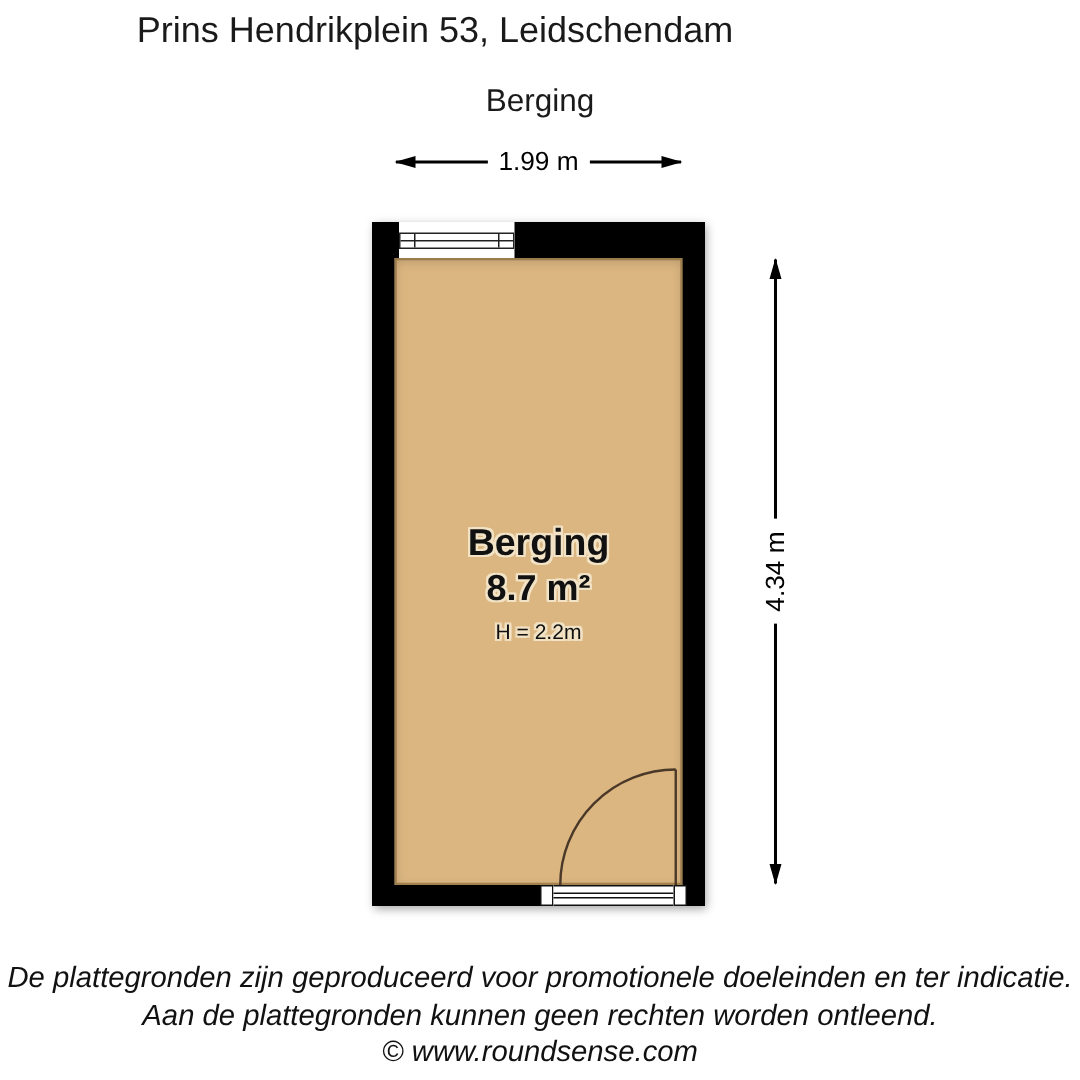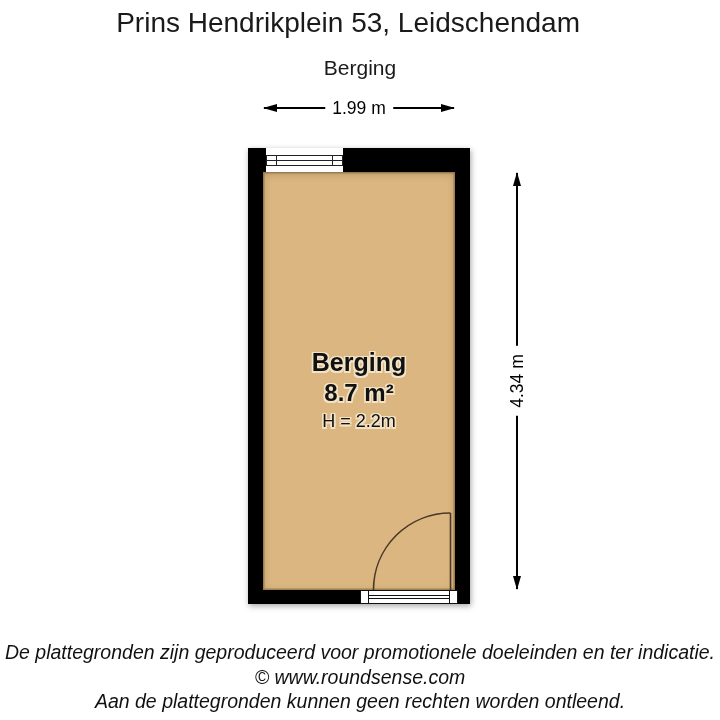--- a/index.html
+++ b/index.html
@@ -11,22 +11,22 @@
     width: 720px;
     height: 720px;
     background: #ffffff;
     overflow: hidden;
   }
 
   
   .title {
     position: absolute;
     top: 7px; left: 0; width: 580px;
-    text-align: right;
-    font-size: 28px;
+    text-align: center;
+    font-size: 24px;
     font-weight: 400;
     letter-spacing: 0;
     color: #1a1a1a;
   }
   .subtitle {
     position: absolute;
     top: 56px; left: 0; width: 720px;
     text-align: center;
     font-size: 21px;
     font-weight: 400;
@@ -186,21 +186,21 @@
     text-align: center;
     color: #111;
     text-shadow:
       -1.5px -1.5px 0 #f2e3c6, 1.5px -1.5px 0 #f2e3c6,
       -1.5px 1.5px 0 #f2e3c6, 1.5px 1.5px 0 #f2e3c6,
       0 -1.5px 0 #f2e3c6, 0 1.5px 0 #f2e3c6,
       -1.5px 0 0 #f2e3c6, 1.5px 0 0 #f2e3c6;
   }
   .room-name { font-size: 25px; font-weight: 700; line-height: 31px; }
   .room-area { font-size: 24px; font-weight: 700; line-height: 30px; }
-  .room-height { font-size: 18px; font-weight: 400; line-height: 27px; }
+  .room-height { font-size: 14px; font-weight: 400; line-height: 27px; }
 
   
   .footer {
     position: absolute;
     left: 0; top: 640px; width: 720px;
     text-align: center;
     font-style: italic;
     font-size: 19.5px;
     line-height: 24.5px;
     color: #111;
@@ -255,17 +255,17 @@
   </div>
 
   <div class="room-label">
     <div class="room-name">Berging</div>
     <div class="room-area">8.7 m²</div>
     <div class="room-height">H = 2.2m</div>
   </div>
 
   <div class="footer">
     <div>De plattegronden zijn geproduceerd voor promotionele doeleinden en ter indicatie.</div>
+    <div>Aan de plattegronden kunnen geen rechten worden ontleend.</div>
     <div>© www.roundsense.com</div>
-    <div>Aan de plattegronden kunnen geen rechten worden ontleend.</div>
   </div>
 
 </div>
 
 </body></html>

